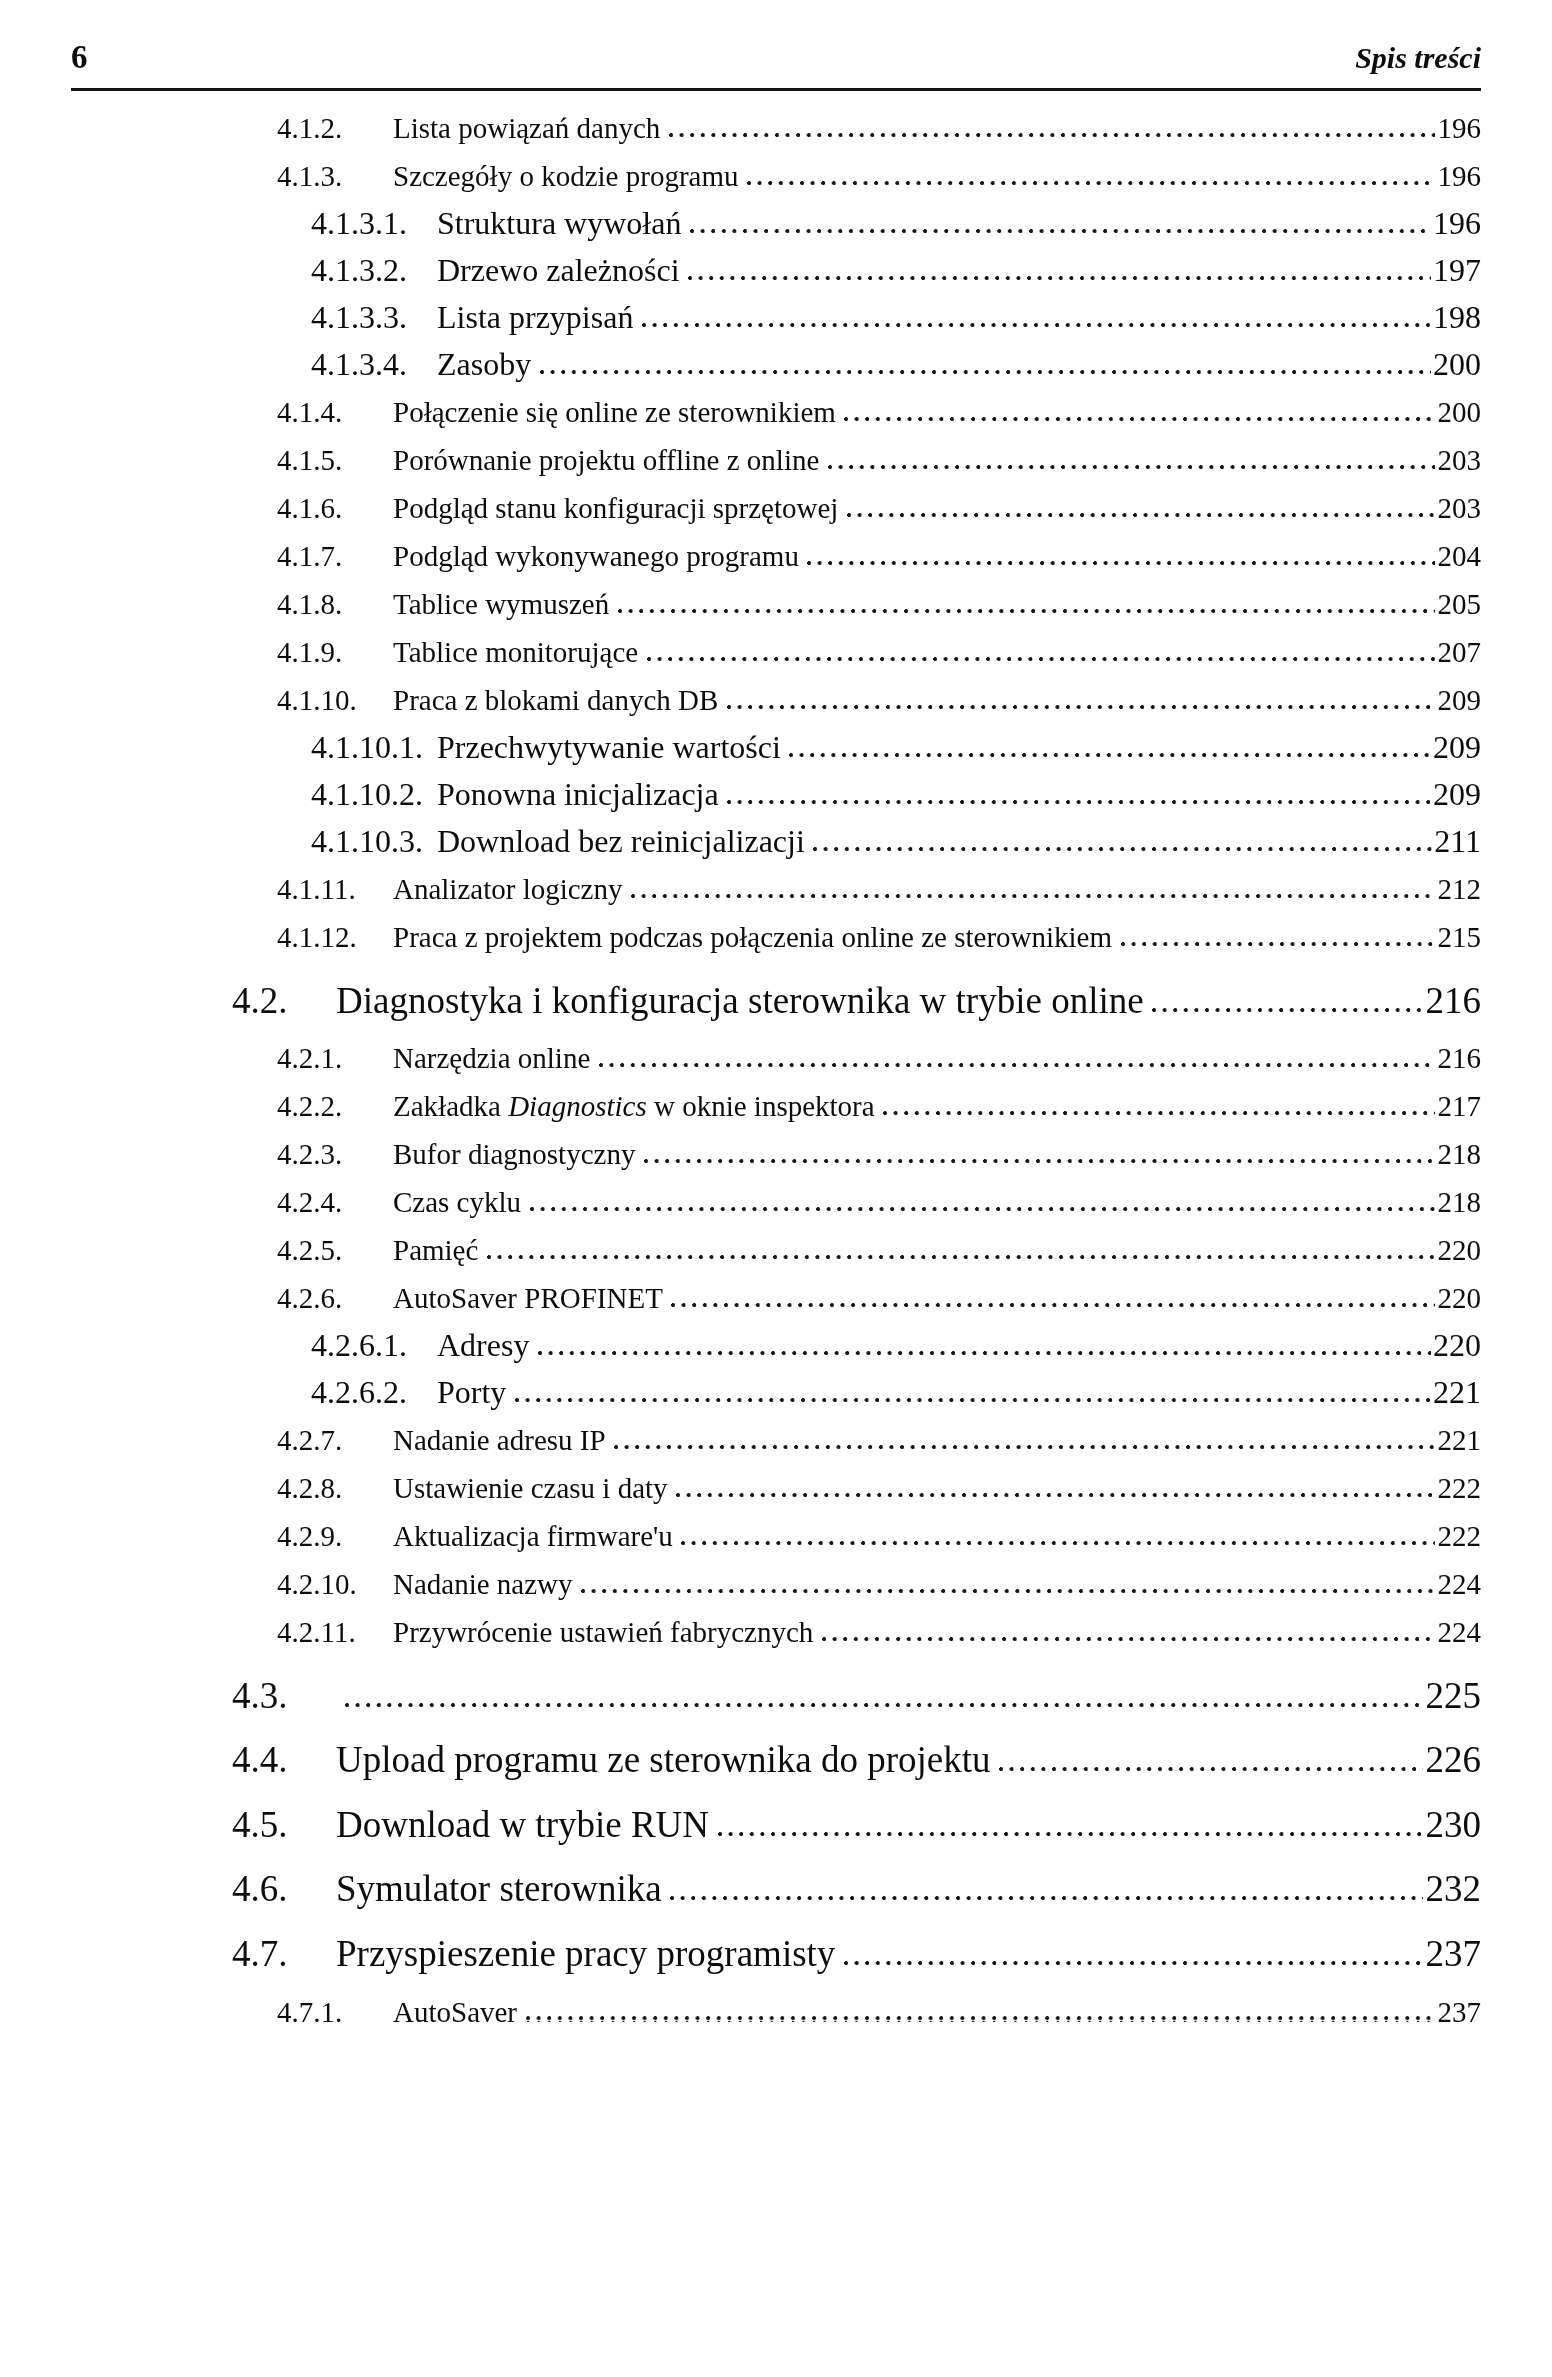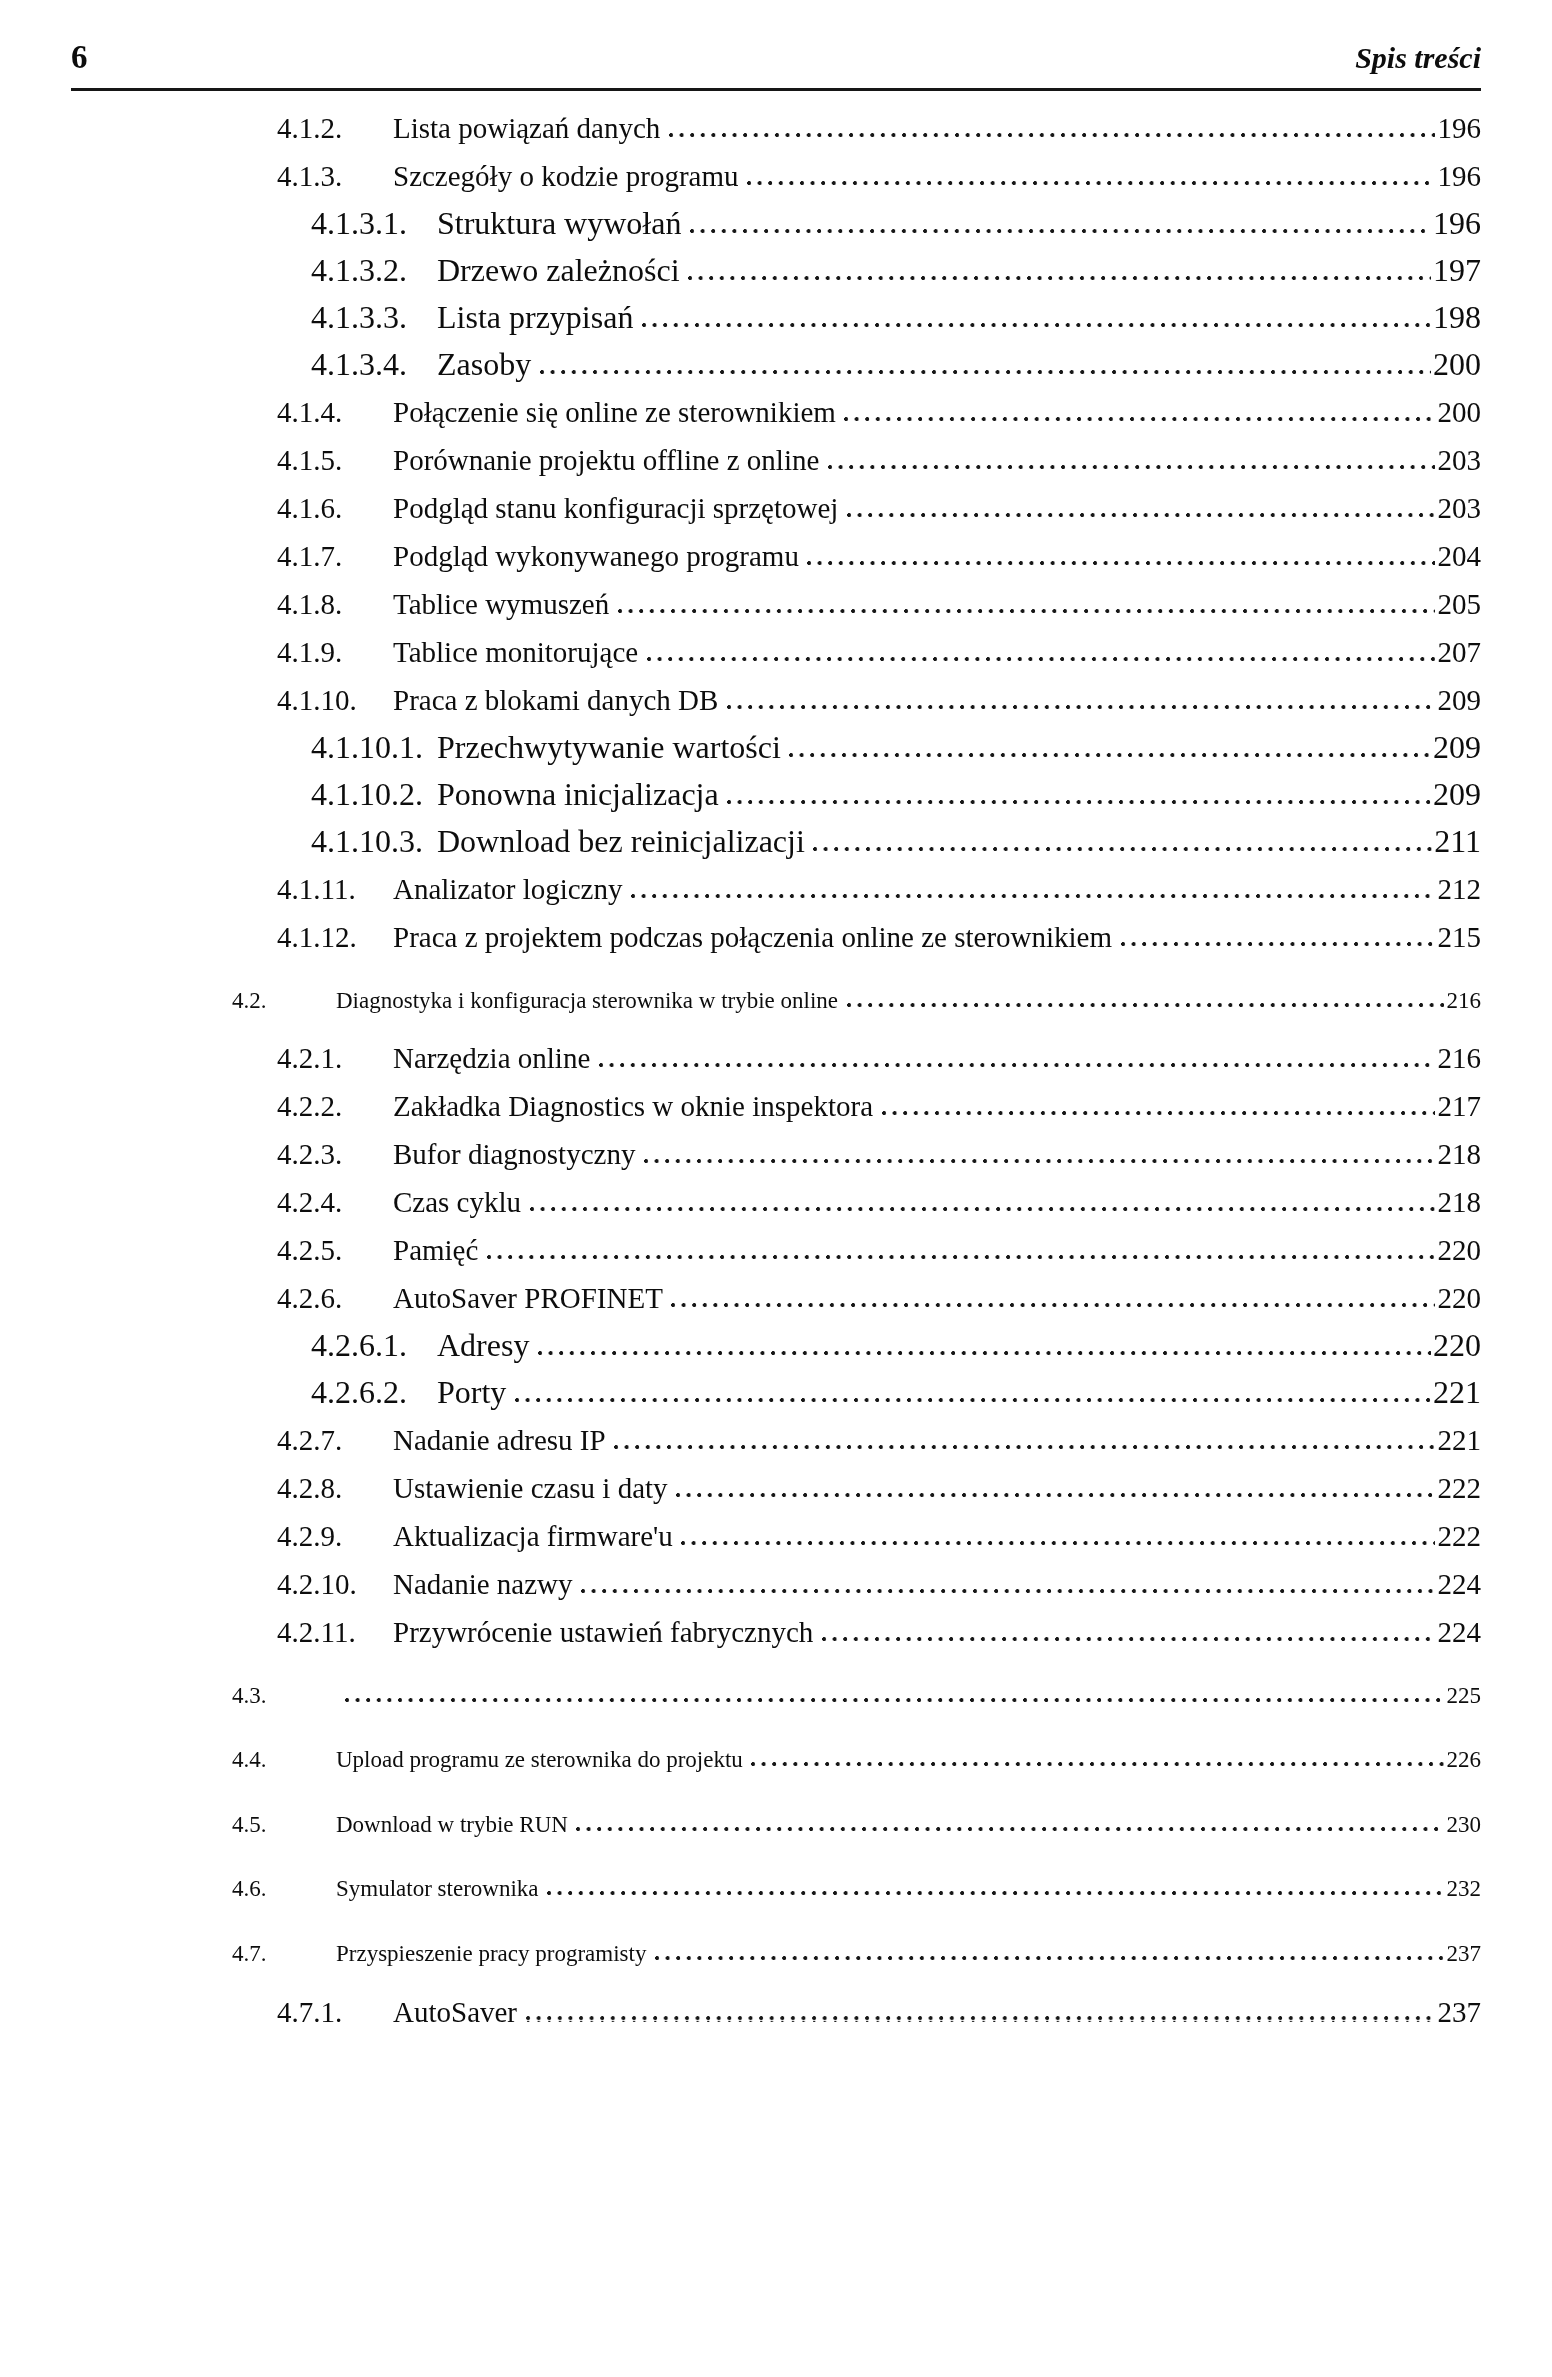--- a/index.html
+++ b/index.html
@@ -55,27 +55,27 @@
   .leader {
     flex: 1 1 auto;
     min-width: 18.7px;
     height: 5.1px;
     margin: 0 2.5px 0 8.5px;
     background-image: radial-gradient(circle at 2.1px 2.1px, #161616 1.7px, rgba(0,0,0,0) 2.3px);
     background-size: 10.6px 5.1px;
     background-repeat: repeat-x;
     background-position: left bottom;
   }
-  .level-1 { font-size: 23px; line-height: 51px; margin-top: 13.6px; margin-bottom: 8.5px; padding-left: 161px; }
+  .level-1 { font-size: 37px; line-height: 51px; margin-top: 13.6px; margin-bottom: 8.5px; padding-left: 161px; }
   .level-1 .num { width: 104px; }
   .level-2 { font-size: 29px; line-height: 48px; padding-left: 206px; }
   .level-2 .num { width: 116px; }
   .level-3 { font-size: 32px; line-height: 47px; padding-left: 240px; }
   .level-3 .num { width: 126px; }
-  .em { }
+  .em { font-style: italic; }
 </style>
 </head>
 <body>
 
 <div class="page">
 
   <div class="header">
     <span class="page-num">6</span>
     <span class="header-title">Spis treści</span>
   </div>

